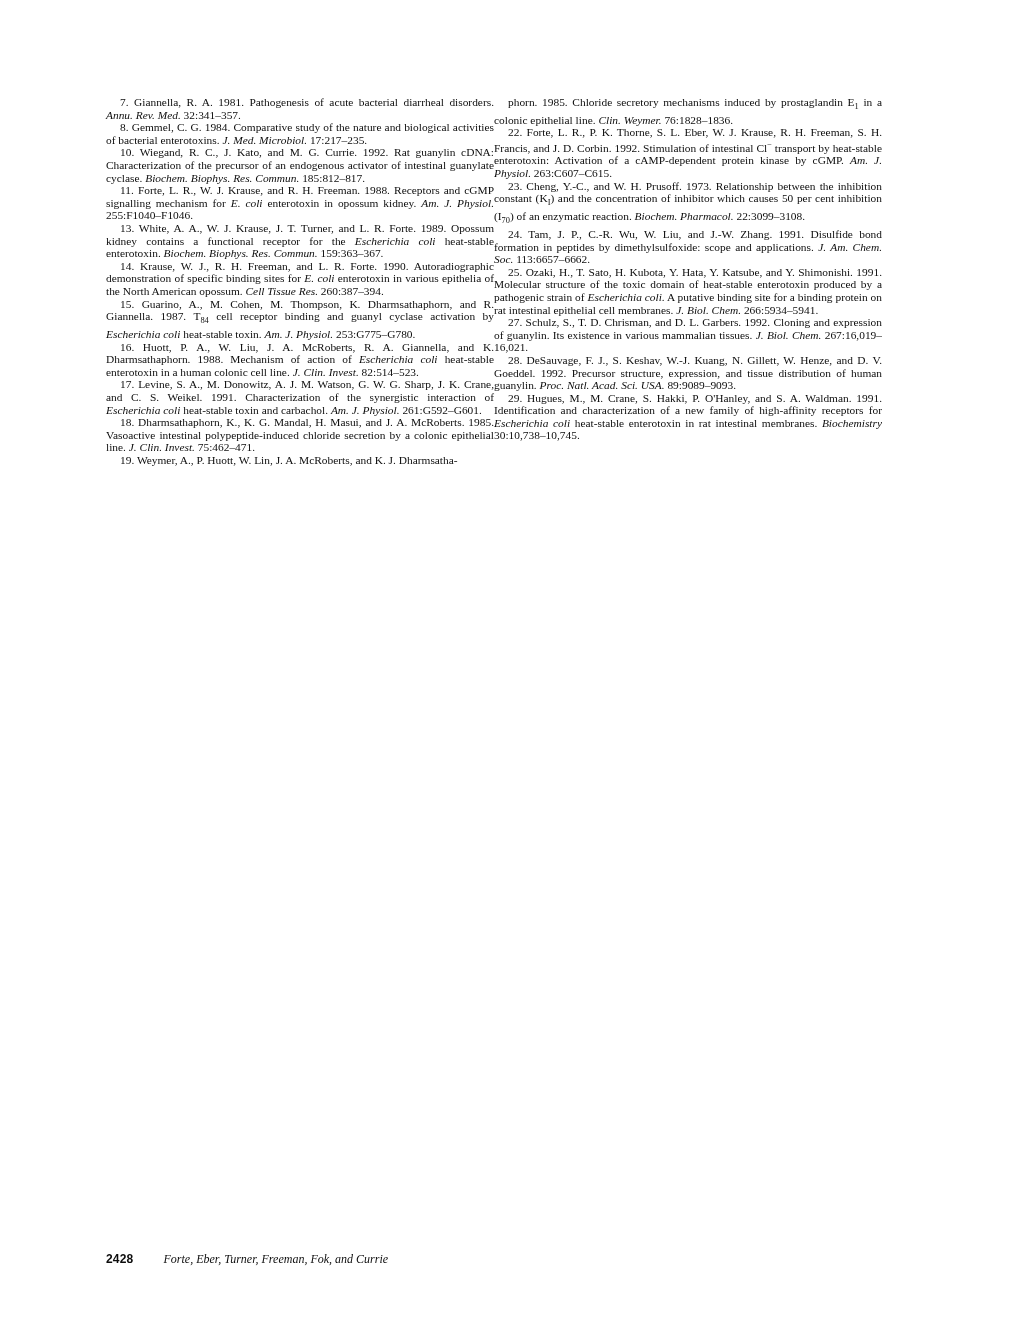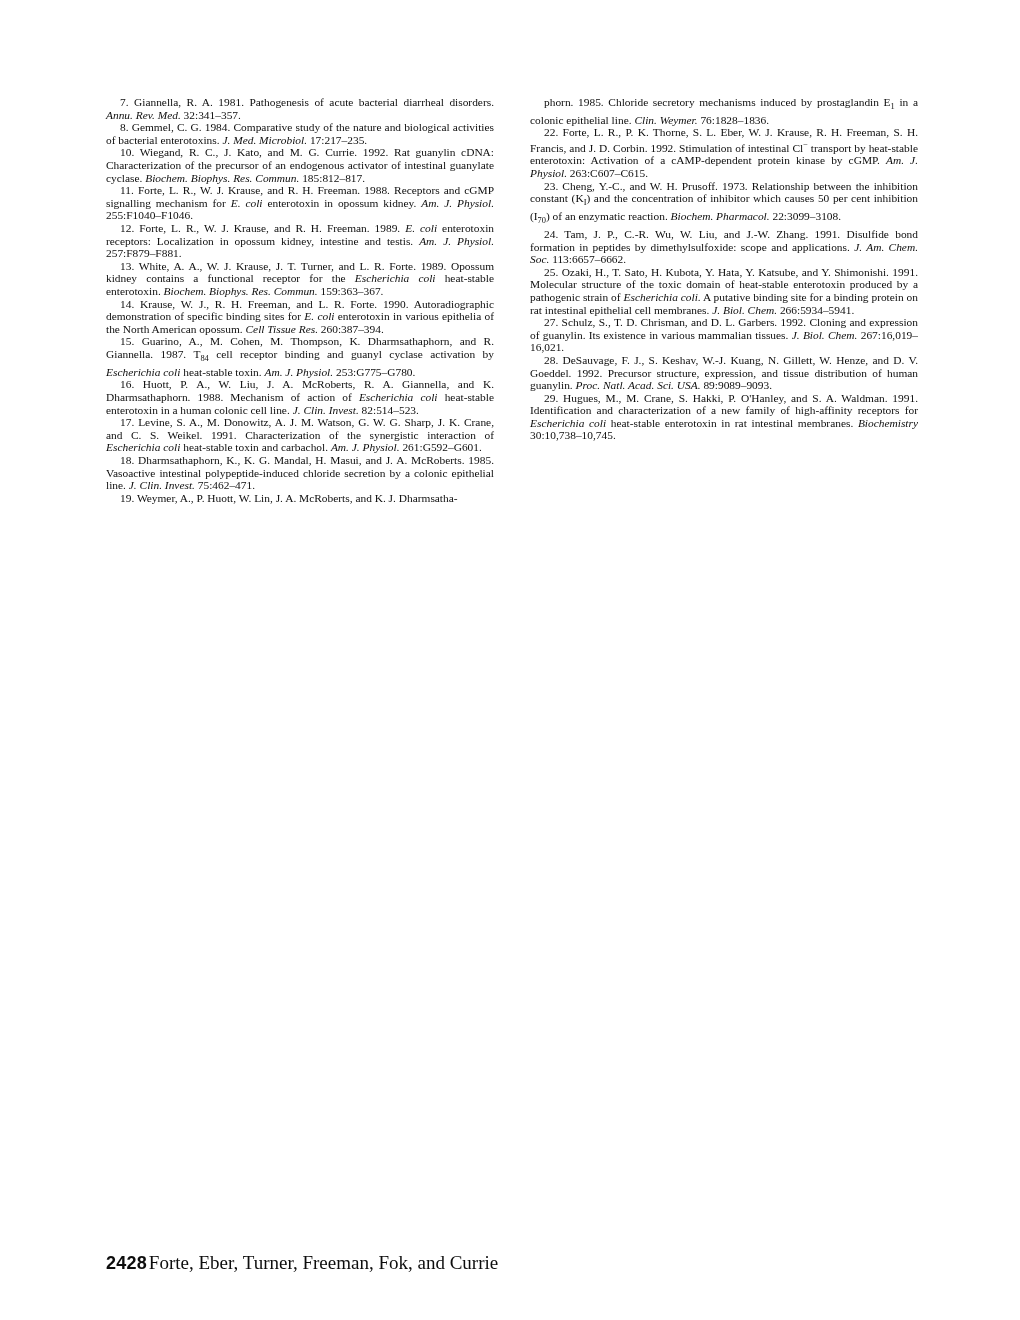--- a/index.html
+++ b/index.html
@@ -20,21 +20,20 @@
     width: 1020px;
     height: 1320px;
     overflow: hidden;
   }
   .columns {
     position: absolute;
     left: 106px;
     top: 96px;
     width: 812px;
     display: flex;
-    gap: 36px;
   }
   .col {
     width: 388px;
   }
   .ref {
     font-size: 11.4px;
     line-height: 12.6px;
     text-align: justify;
     text-indent: 14px;
     margin: 0 0 0 0;
@@ -54,44 +53,44 @@
   .footer {
     position: absolute;
     left: 106px;
     top: 1252px;
     width: 812px;
     font-size: 13px;
   }
   .footer .pagenum {
     font-family: "Liberation Sans", sans-serif;
     font-weight: bold;
-    font-size: 18px;
+    font-size: 12px;
     letter-spacing: 0.2px;
   }
   .footer .authors {
-    font-size: 19px;
-    margin-left: 2px;
+    font-style: italic;
+    font-size: 12px;
+    margin-left: 30px;
   }
   .footer-row {
     display: flex;
     align-items: baseline;
   }
 </style>
 </head>
 <body>
 
 <div class="page">
 
   <div class="columns">
     <div class="col" id="left-col">
         <p class="ref">7. Giannella, R. A. 1981. Pathogenesis of acute bacterial diarrheal disorders. <i>Annu. Rev. Med.</i> 32:341–357.</p>
         <p class="ref">8. Gemmel, C. G. 1984. Comparative study of the nature and biological activities of bacterial enterotoxins. <i>J. Med. Microbiol.</i> 17:217–235.</p>
         <p class="ref">10. Wiegand, R. C., J. Kato, and M. G. Currie. 1992. Rat guanylin cDNA: Characterization of the precursor of an endogenous activator of intestinal guanylate cyclase. <i>Biochem. Biophys. Res. Commun.</i> 185:812–817.</p>
         <p class="ref">11. Forte, L. R., W. J. Krause, and R. H. Freeman. 1988. Receptors and cGMP signalling mechanism for <i>E. coli</i> enterotoxin in opossum kidney. <i>Am. J. Physiol.</i> 255:F1040–F1046.</p>
-        <p class="ref">12. Forte, L. R., W. J. Krause, and R. H. Freeman. 1989. <i>E. coli</i> enterotoxin receptors: Localization in opossum kidney, intestine and testis. <i>Am. J. Physiol.</i> 257:F879–F881.</p>
         <p class="ref">13. White, A. A., W. J. Krause, J. T. Turner, and L. R. Forte. 1989. Opossum kidney contains a functional receptor for the <i>Escherichia coli</i> heat-stable enterotoxin. <i>Biochem. Biophys. Res. Commun.</i> 159:363–367.</p>
         <p class="ref">14. Krause, W. J., R. H. Freeman, and L. R. Forte. 1990. Autoradiographic demonstration of specific binding sites for <i>E. coli</i> enterotoxin in various epithelia of the North American opossum. <i>Cell Tissue Res.</i> 260:387–394.</p>
         <p class="ref">15. Guarino, A., M. Cohen, M. Thompson, K. Dharmsathaphorn, and R. Giannella. 1987. T<span class="sub">84</span> cell receptor binding and guanyl cyclase activation by <i>Escherichia coli</i> heat-stable toxin. <i>Am. J. Physiol.</i> 253:G775–G780.</p>
         <p class="ref">16. Huott, P. A., W. Liu, J. A. McRoberts, R. A. Giannella, and K. Dharmsathaphorn. 1988. Mechanism of action of <i>Escherichia coli</i> heat-stable enterotoxin in a human colonic cell line. <i>J. Clin. Invest.</i> 82:514–523.</p>
         <p class="ref">17. Levine, S. A., M. Donowitz, A. J. M. Watson, G. W. G. Sharp, J. K. Crane, and C. S. Weikel. 1991. Characterization of the synergistic interaction of <i>Escherichia coli</i> heat-stable toxin and carbachol. <i>Am. J. Physiol.</i> 261:G592–G601.</p>
         <p class="ref">18. Dharmsathaphorn, K., K. G. Mandal, H. Masui, and J. A. McRoberts. 1985. Vasoactive intestinal polypeptide-induced chloride secretion by a colonic epithelial line. <i>J. Clin. Invest.</i> 75:462–471.</p>
         <p class="ref">19. Weymer, A., P. Huott, W. Lin, J. A. McRoberts, and K. J. Dharmsatha-</p>
       </div>
     <div class="col" id="right-col">
         <p class="ref">phorn. 1985. Chloride secretory mechanisms induced by prostaglandin E<span class="sub">1</span> in a colonic epithelial line. <i>Clin. Weymer.</i> 76:1828–1836.</p>

